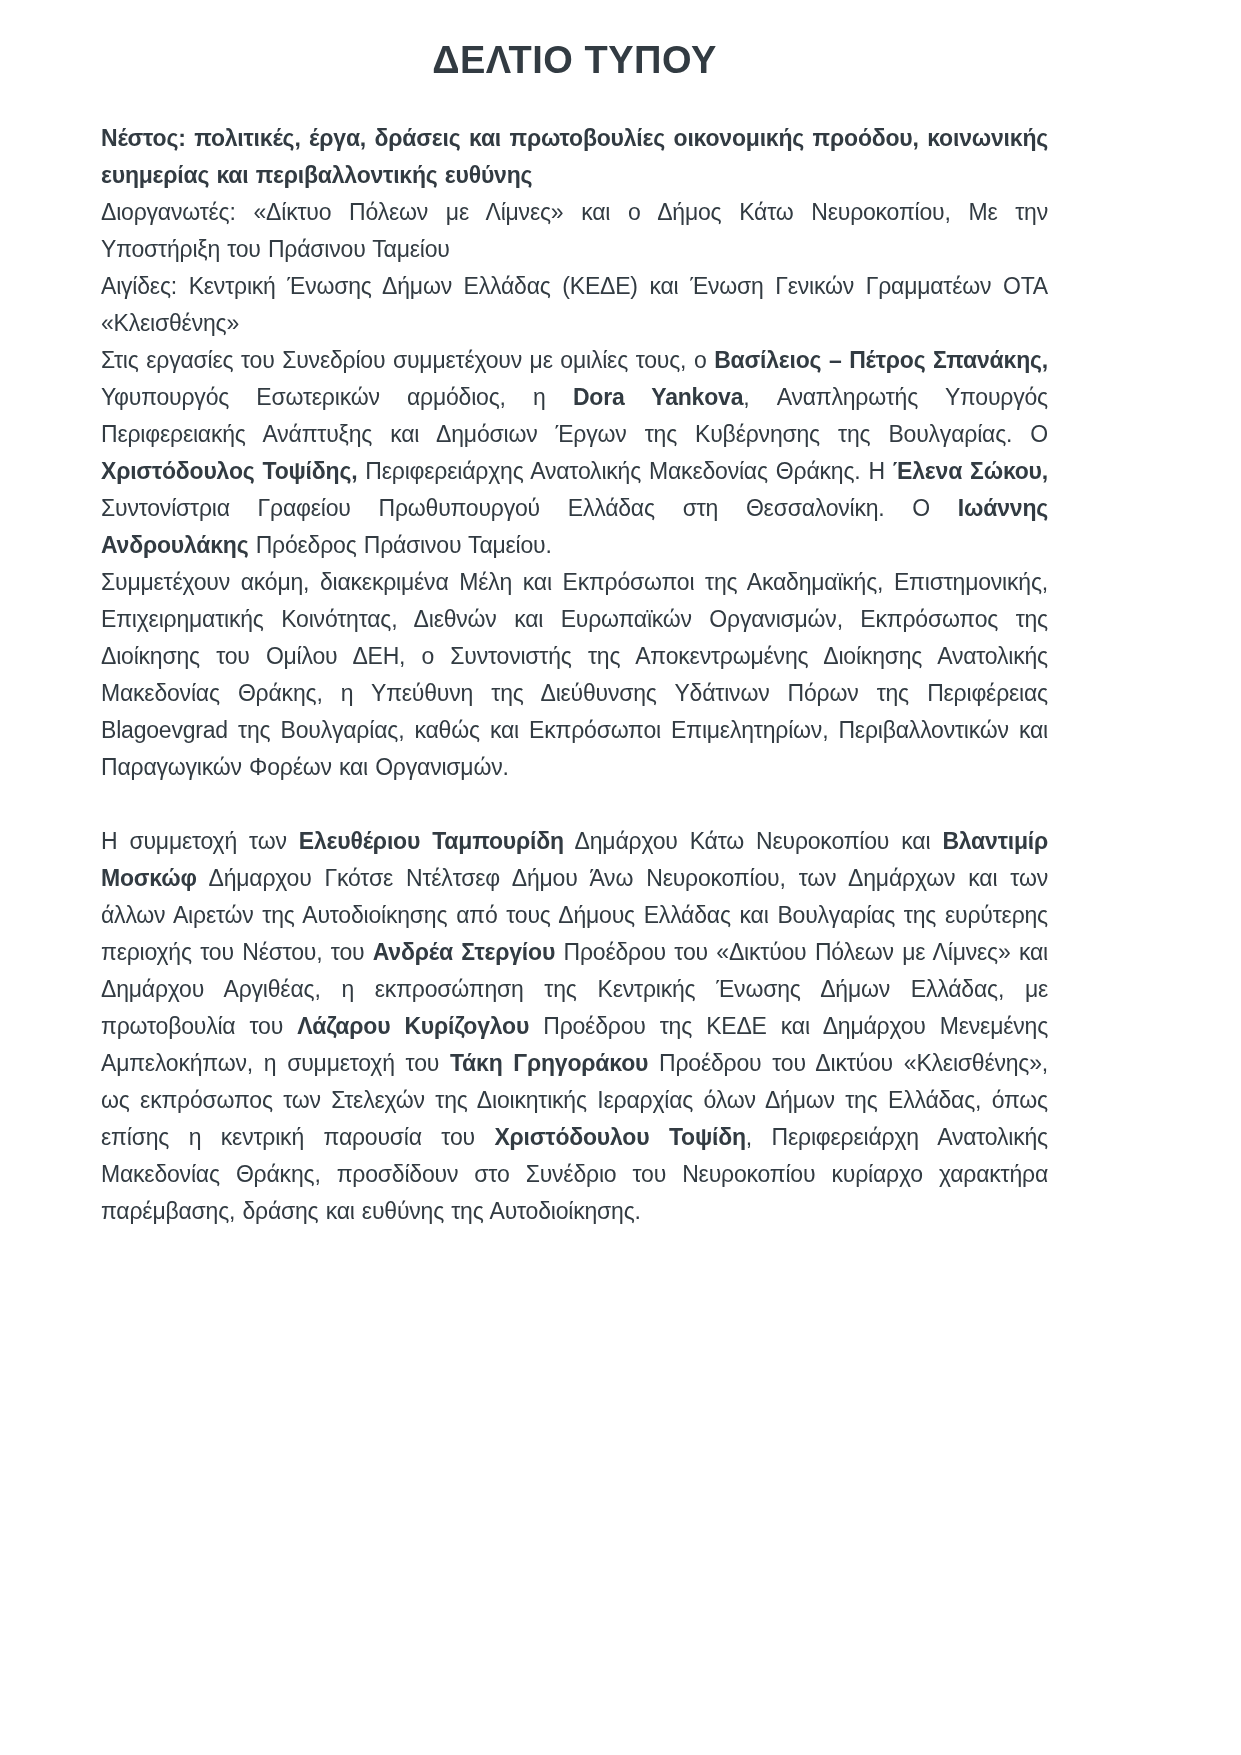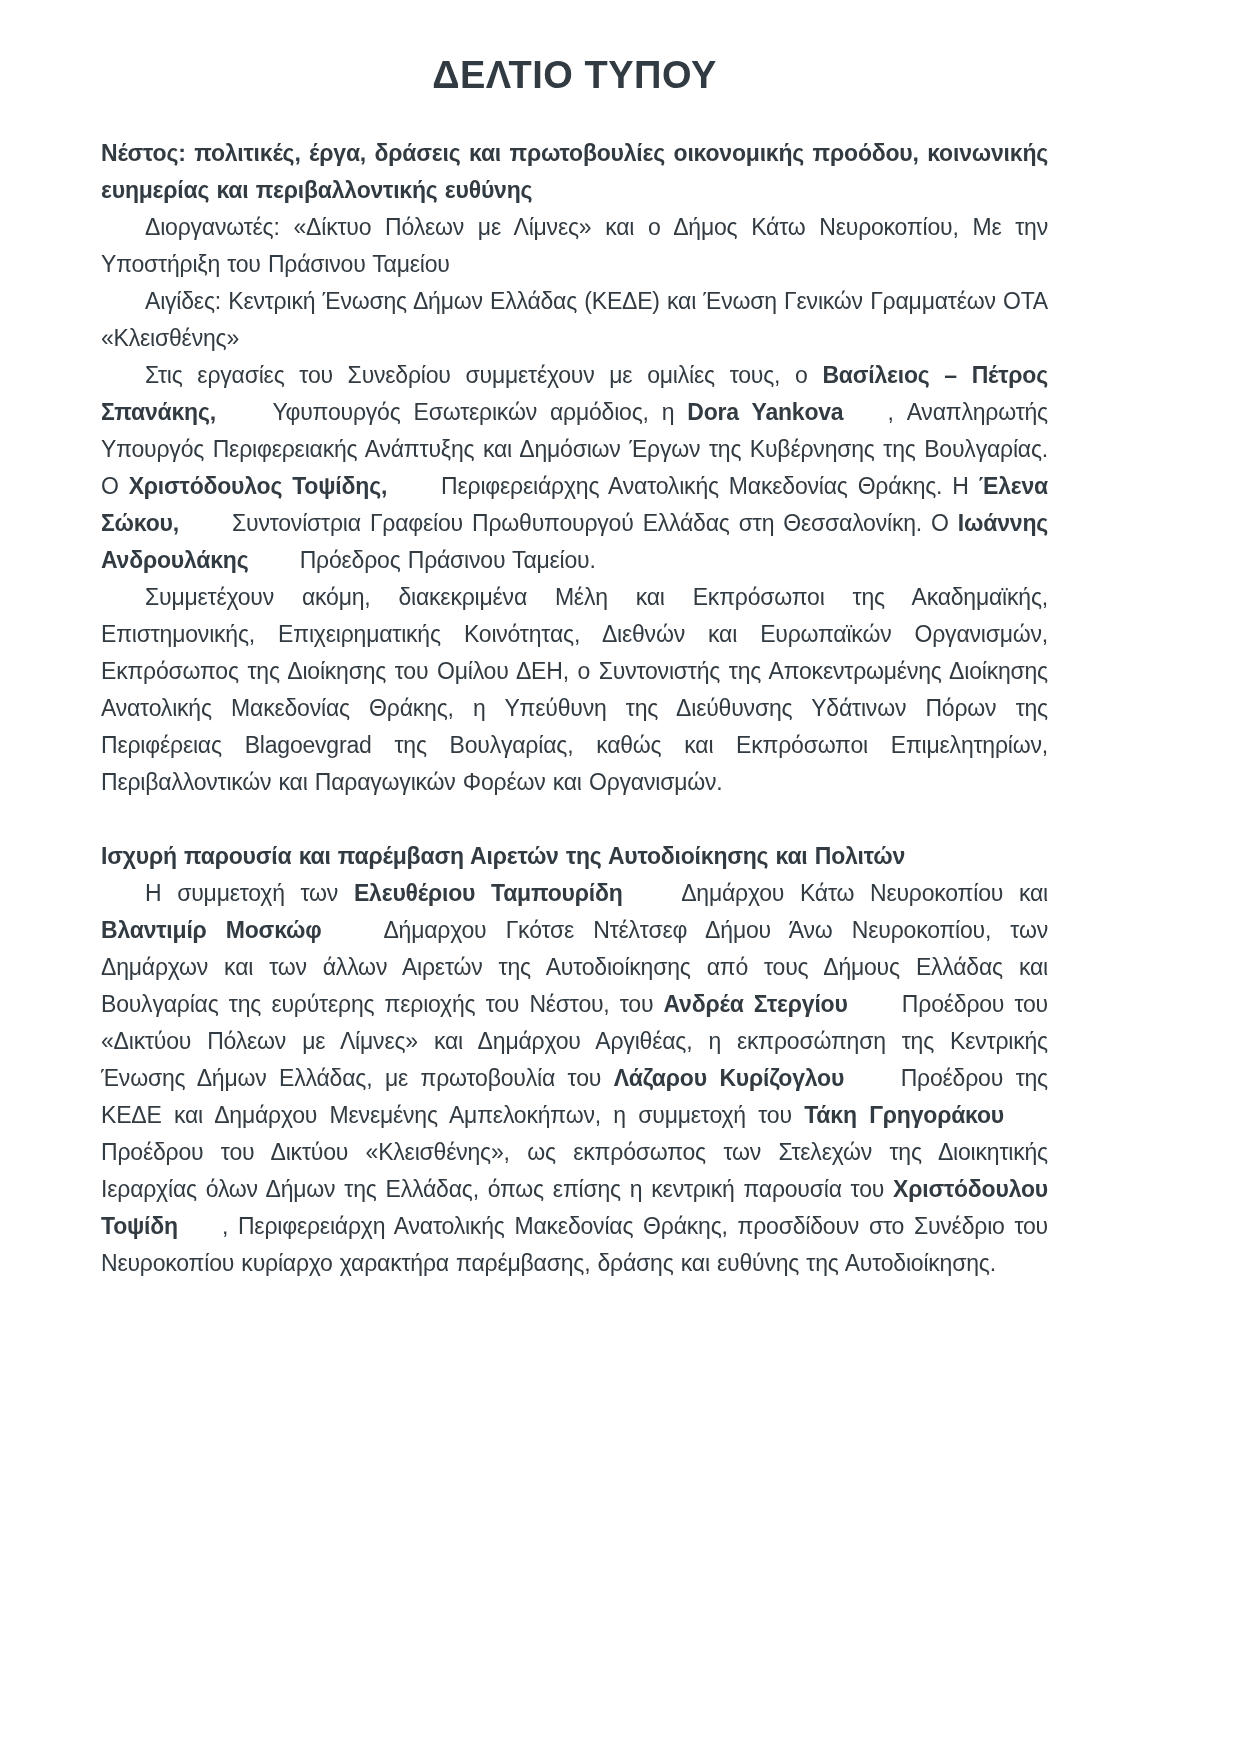--- a/index.html
+++ b/index.html
@@ -6,21 +6,21 @@
     margin: 0;
     padding: 0;
     background: #ffffff;
   }
   .page {
     position: relative;
     width: 1149px;
     height: 1755px;
     box-sizing: border-box;
     background: #ffffff;
-    padding: 51px 101px 0 101px;
+    padding: 36px 101px 0 101px;
     overflow: hidden;
     font-family: "Liberation Sans", "DejaVu Sans", sans-serif;
     color: #323b42;
   }
   .doc-title {
     margin: 0 0 36px 0;
     font-size: 38px;
     line-height: 48px;
     font-weight: 700;
     text-align: center;
@@ -34,30 +34,29 @@
     text-align: justify;
     text-justify: inter-word;
     letter-spacing: -0.2px;
     word-spacing: 1px;
     color: #323b42;
   }
   .paragraphs p.para.spacer {
     height: 37px;
   }
   .paragraphs span.b { font-weight: 700; }
-  .paragraphs span.r { font-weight: 400; margin-left: 44px; }
+  .paragraphs span.r { font-weight: 400; }
 </style>
 </head>
 <body>
 
 <div class="page">
   <h1 class="doc-title">ΔΕΛΤΙΟ ΤΥΠΟΥ</h1>
   <div class="paragraphs">
       <p class="para"><span class="b">Νέστος: πολιτικές, έργα, δράσεις και πρωτοβουλίες οικονομικής προόδου, κοινωνικής ευημερίας και περιβαλλοντικής ευθύνης</span></p>
       <p class="para"><span class="r">Διοργανωτές: «Δίκτυο Πόλεων με Λίμνες» και ο Δήμος Κάτω Νευροκοπίου, Με την Υποστήριξη του Πράσινου Ταμείου</span></p>
       <p class="para"><span class="r">Αιγίδες: Κεντρική Ένωσης Δήμων Ελλάδας (ΚΕΔΕ) και Ένωση Γενικών Γραμματέων ΟΤΑ «Κλεισθένης»</span></p>
       <p class="para"><span class="r">Στις εργασίες του Συνεδρίου συμμετέχουν με ομιλίες τους, ο </span><span class="b">Βασίλειος – Πέτρος Σπανάκης,</span><span class="r"> Υφυπουργός Εσωτερικών αρμόδιος, η </span><span class="b">Dora Yankova</span><span class="r">, Αναπληρωτής Υπουργός Περιφερειακής Ανάπτυξης και Δημόσιων Έργων της Κυβέρνησης της Βουλγαρίας. Ο </span><span class="b">Χριστόδουλος Τοψίδης,</span><span class="r"> Περιφερειάρχης Ανατολικής Μακεδονίας Θράκης. Η </span><span class="b">Έλενα Σώκου,</span><span class="r"> Συντονίστρια Γραφείου Πρωθυπουργού Ελλάδας στη Θεσσαλονίκη. Ο </span><span class="b">Ιωάννης Ανδρουλάκης</span><span class="r"> Πρόεδρος Πράσινου Ταμείου.</span></p>
       <p class="para"><span class="r">Συμμετέχουν ακόμη, διακεκριμένα Μέλη και Εκπρόσωποι της Ακαδημαϊκής, Επιστημονικής, Επιχειρηματικής Κοινότητας, Διεθνών και Ευρωπαϊκών Οργανισμών, Εκπρόσωπος της Διοίκησης του Ομίλου ΔΕΗ, ο Συντονιστής της Αποκεντρωμένης Διοίκησης Ανατολικής Μακεδονίας Θράκης, η Υπεύθυνη της Διεύθυνσης Υδάτινων Πόρων της Περιφέρειας Blagoevgrad της Βουλγαρίας, καθώς και Εκπρόσωποι Επιμελητηρίων, Περιβαλλοντικών και Παραγωγικών Φορέων και Οργανισμών.</span></p>
       <p class="para spacer"></p>
-      <p class="para"><span class="b">Ισχυρή παρουσία και παρέμβαση Αιρετών της Αυτοδιοίκησης και Πολιτών</span></p>
       <p class="para"><span class="r">Η συμμετοχή των </span><span class="b">Ελευθέριου Ταμπουρίδη</span><span class="r"> Δημάρχου Κάτω Νευροκοπίου και </span><span class="b">Βλαντιμίρ Μοσκώφ</span><span class="r"> Δήμαρχου Γκότσε Ντέλτσεφ Δήμου Άνω Νευροκοπίου, των Δημάρχων και των άλλων Αιρετών της Αυτοδιοίκησης από τους Δήμους Ελλάδας και Βουλγαρίας της ευρύτερης περιοχής του Νέστου, του </span><span class="b">Ανδρέα Στεργίου</span><span class="r"> Προέδρου του «Δικτύου Πόλεων με Λίμνες» και Δημάρχου Αργιθέας, η εκπροσώπηση της Κεντρικής Ένωσης Δήμων Ελλάδας, με πρωτοβουλία του </span><span class="b">Λάζαρου Κυρίζογλου</span><span class="r"> Προέδρου της ΚΕΔΕ και Δημάρχου Μενεμένης Αμπελοκήπων, η συμμετοχή του </span><span class="b">Τάκη Γρηγοράκου</span><span class="r"> Προέδρου του Δικτύου «Κλεισθένης», ως εκπρόσωπος των Στελεχών της Διοικητικής Ιεραρχίας όλων Δήμων της Ελλάδας, όπως επίσης η κεντρική παρουσία του </span><span class="b">Χριστόδουλου Τοψίδη</span><span class="r">, Περιφερειάρχη Ανατολικής Μακεδονίας Θράκης, προσδίδουν στο Συνέδριο του Νευροκοπίου κυρίαρχο χαρακτήρα παρέμβασης, δράσης και ευθύνης της Αυτοδιοίκησης.</span></p>
     </div>
 </div>
 
 </body></html>

